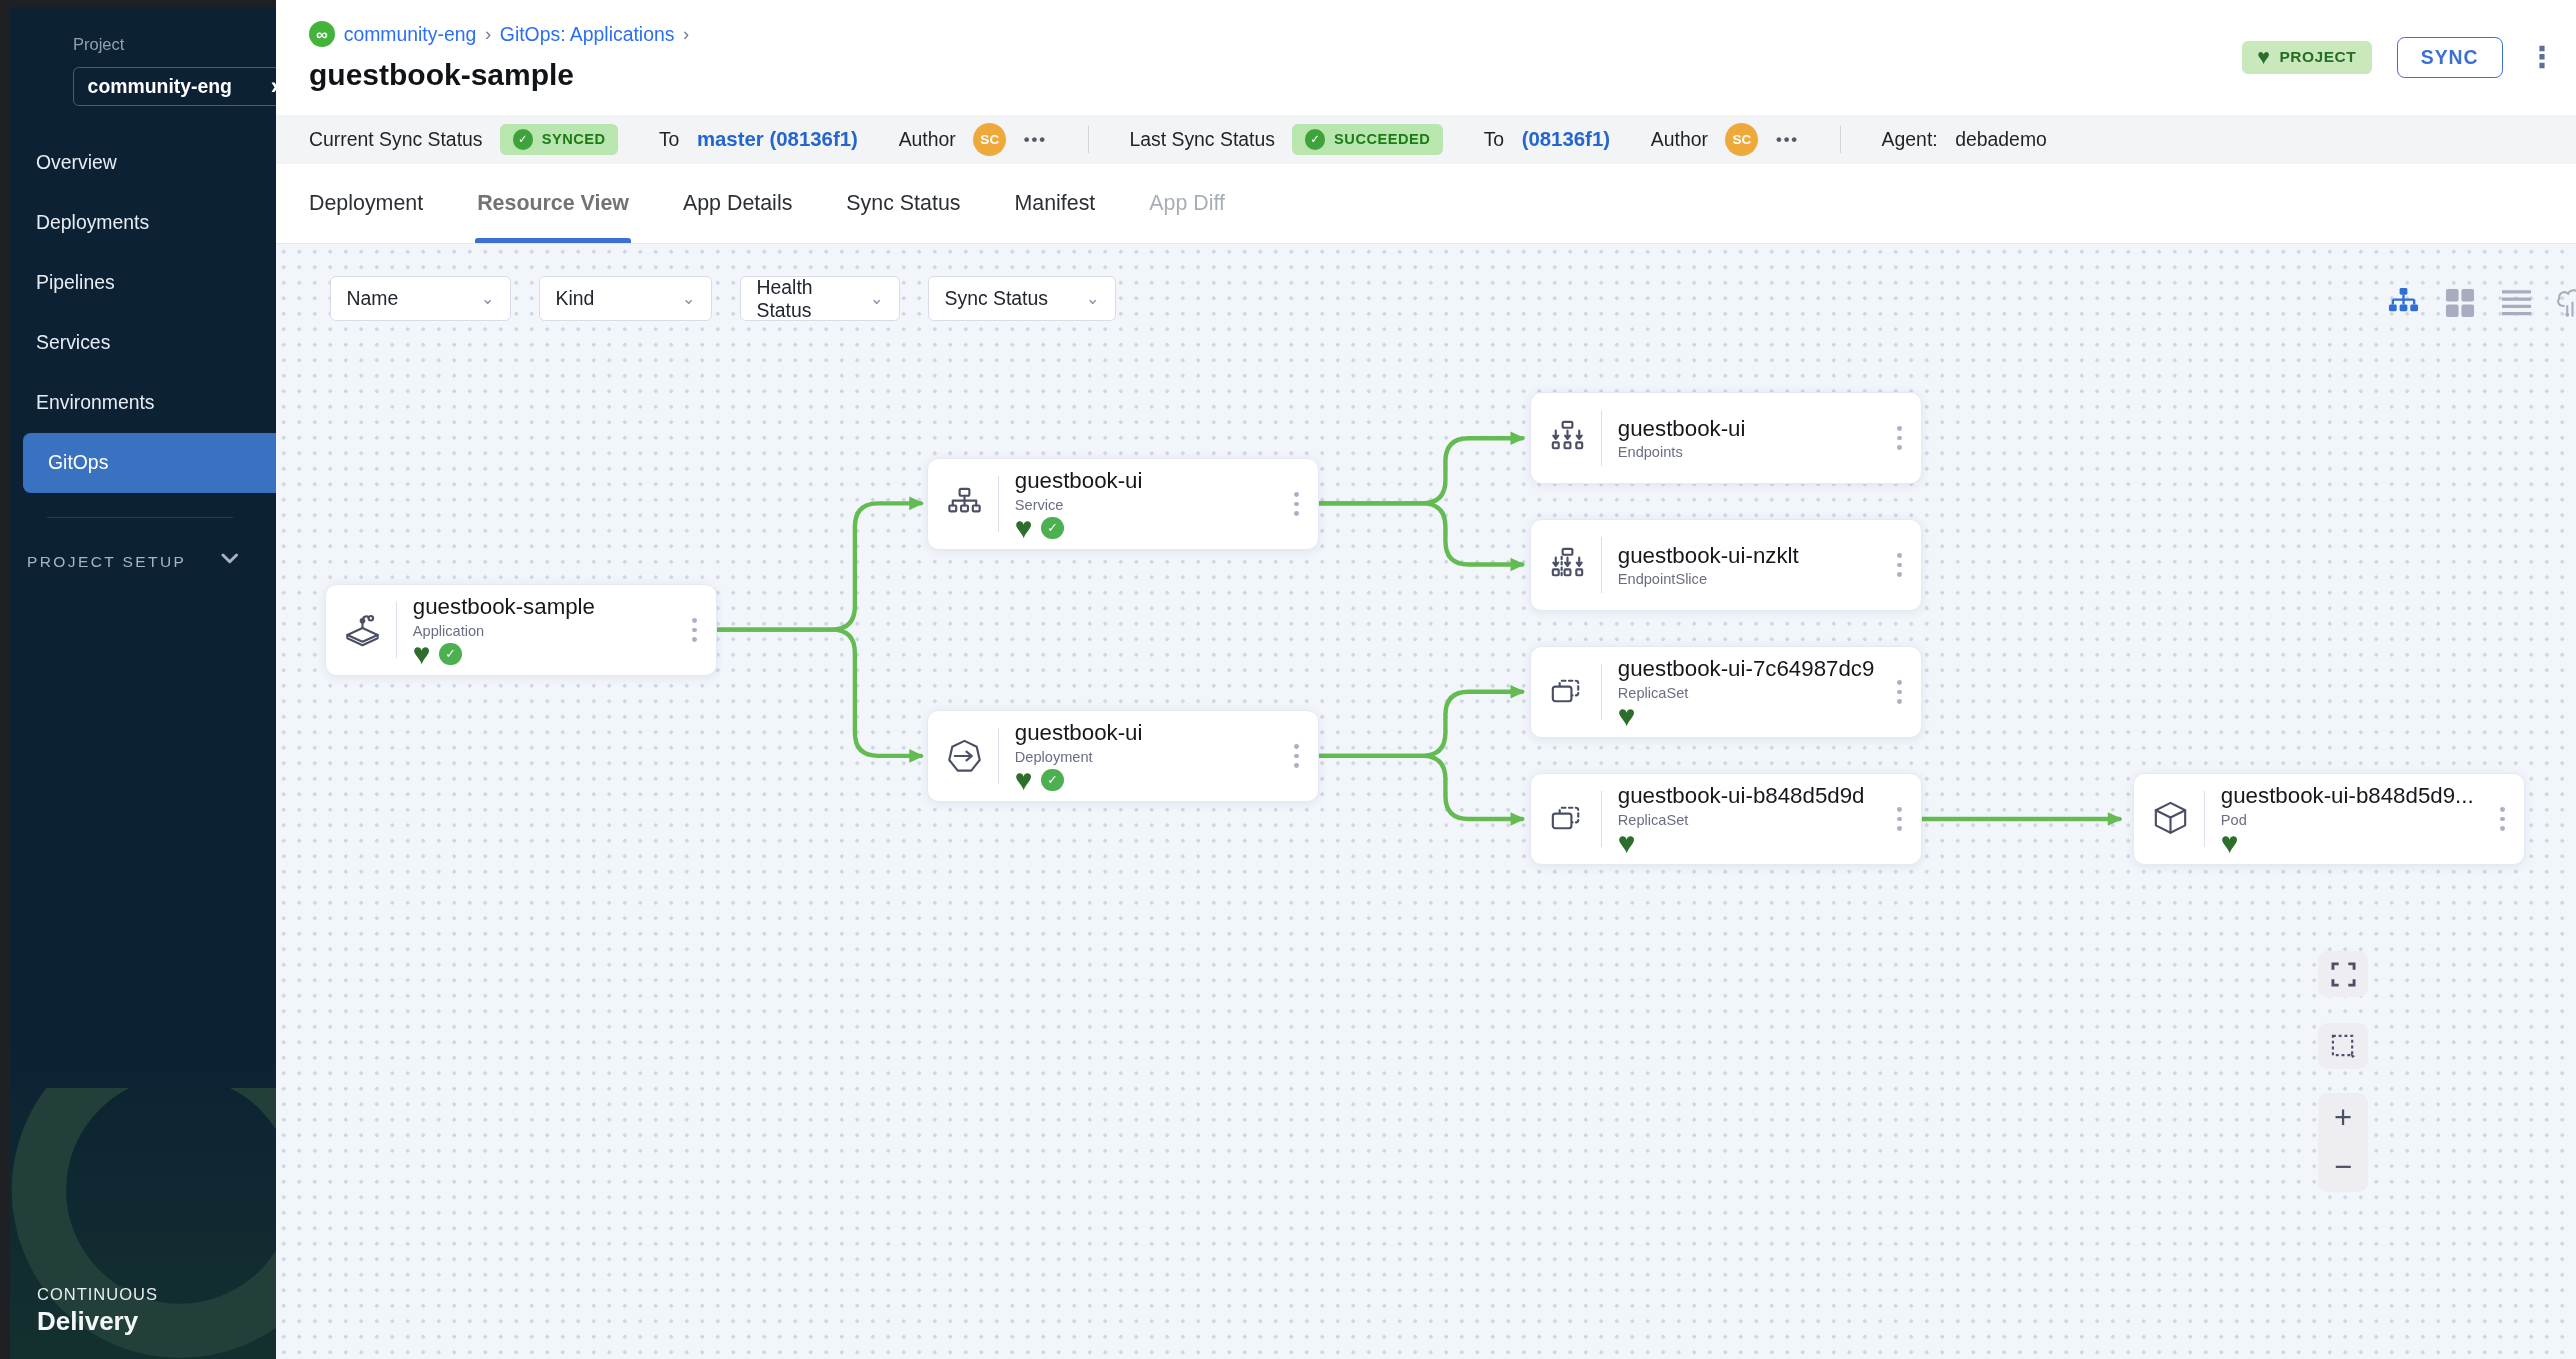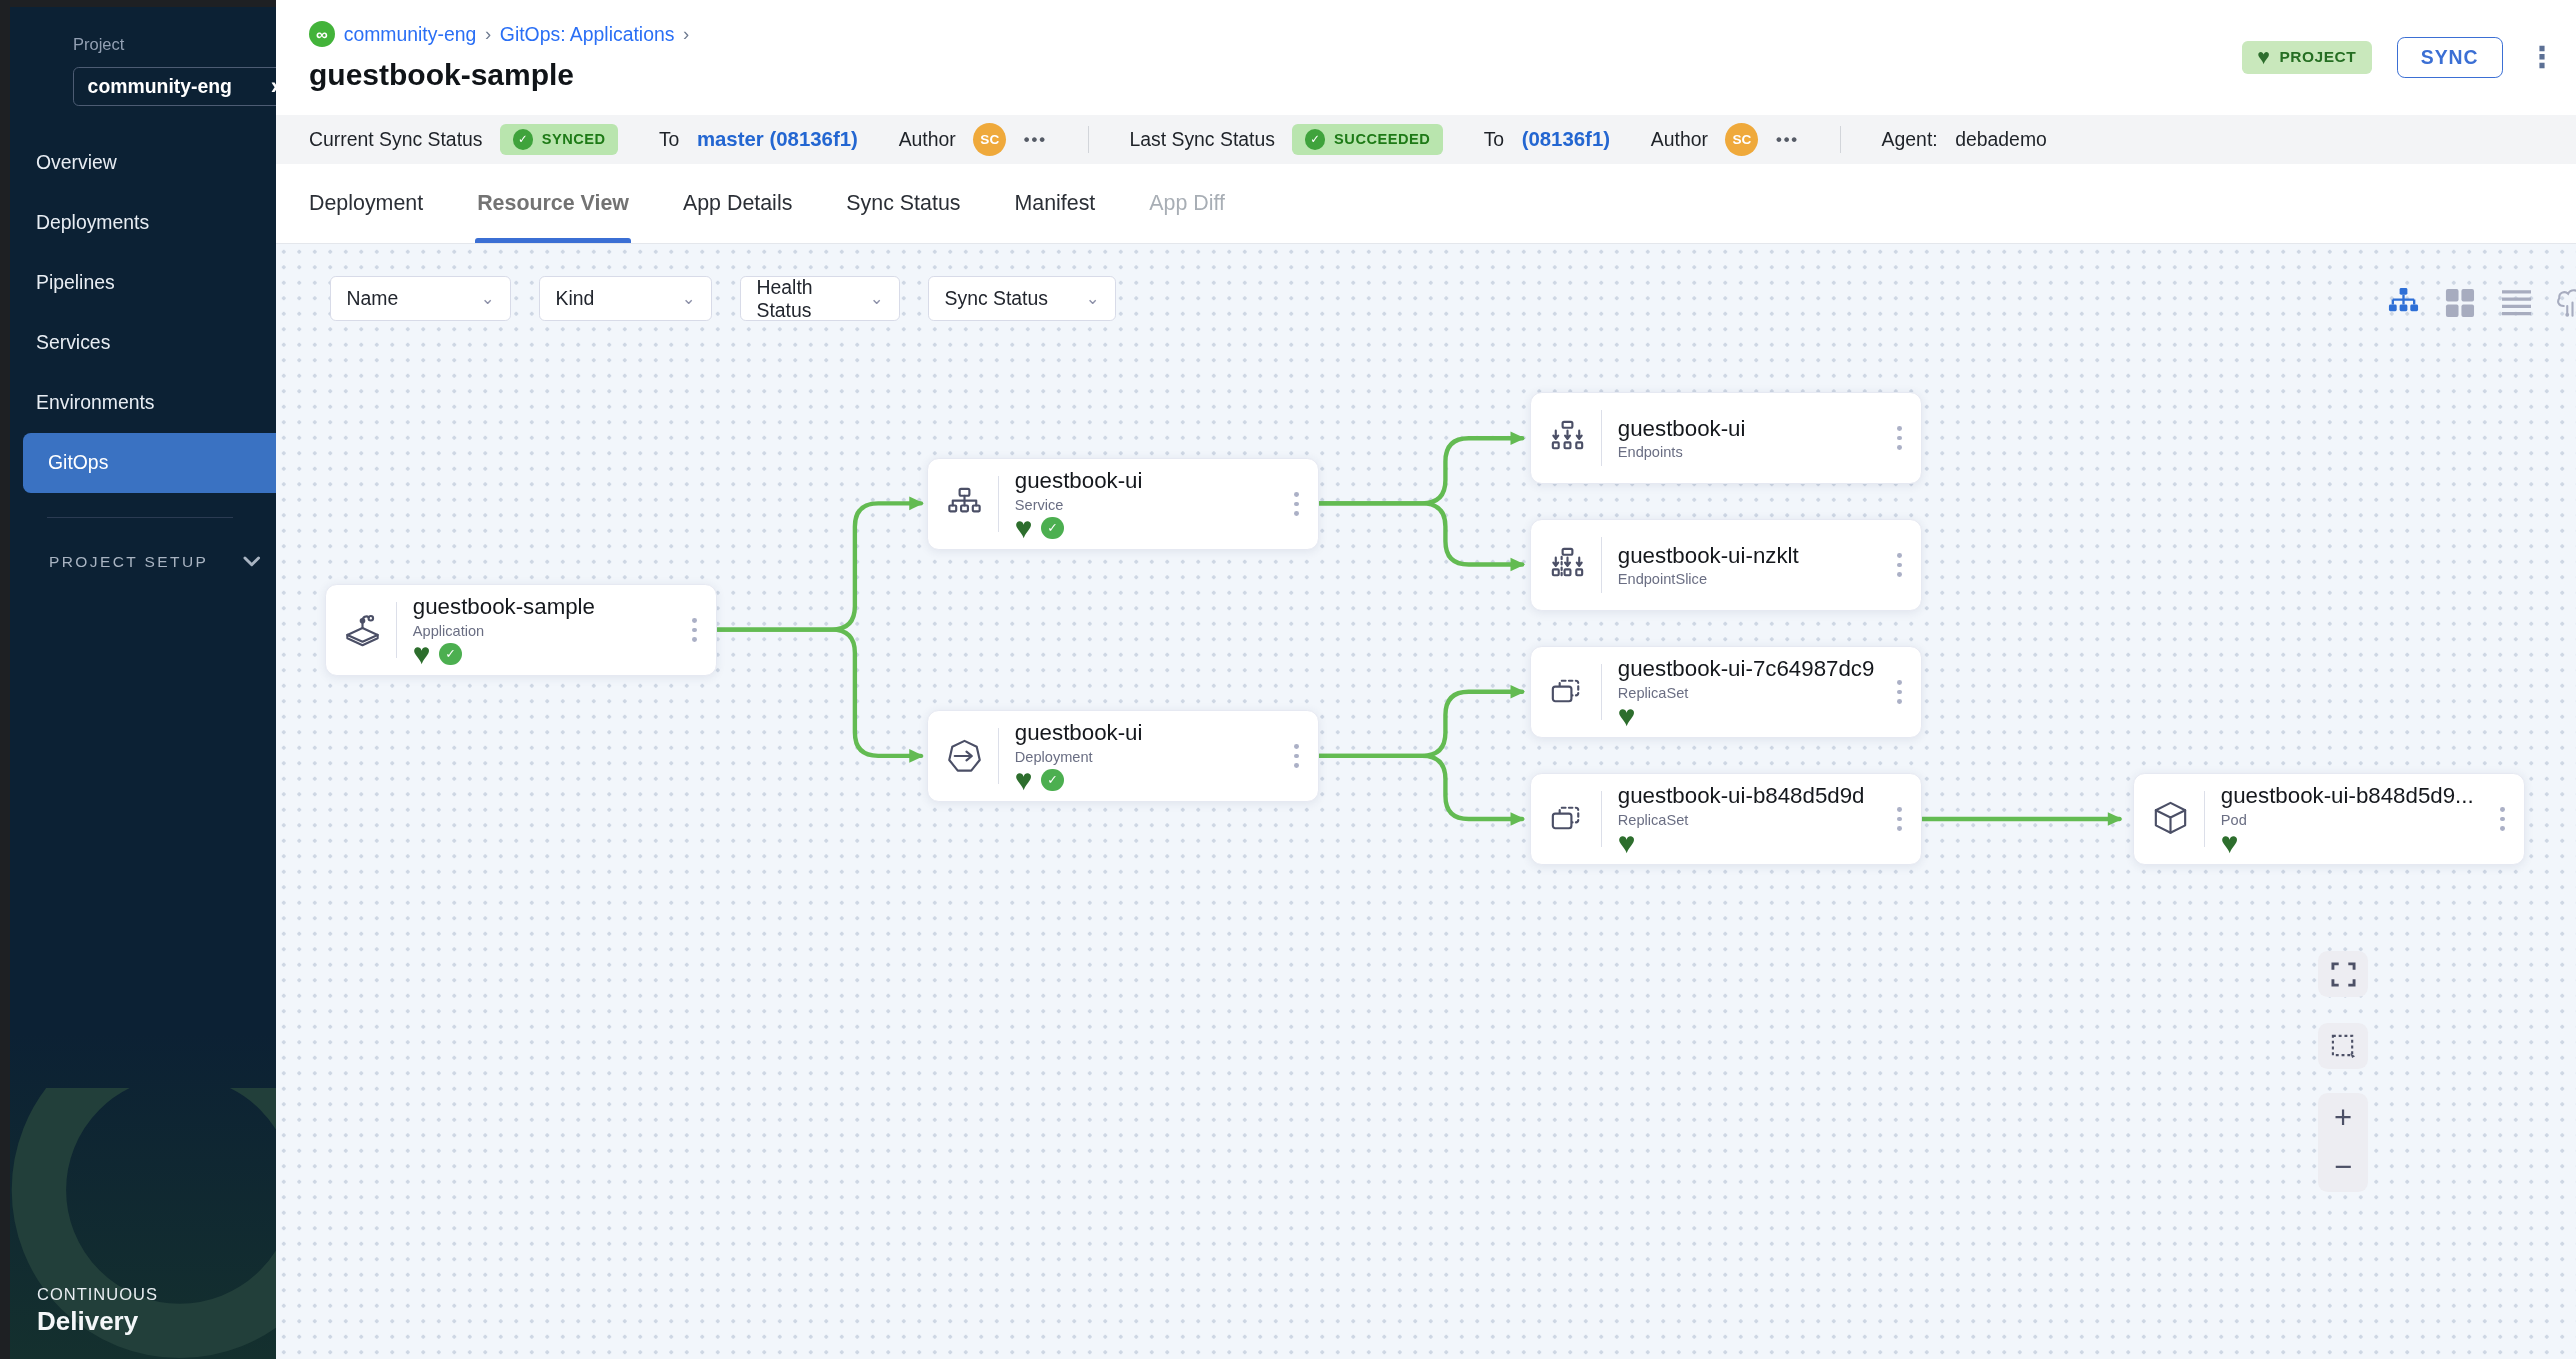--- a/index.html
+++ b/index.html
@@ -19,21 +19,21 @@
     border:1px solid #4d5c73; border-radius:5.8px; display:flex; align-items:center;
     justify-content:space-between; padding:0 13.6px; cursor:pointer; }
   .project-selector .pname { color:#fff; font-size:19.4px; font-weight:bold; }
   .project-selector .pchev { color:#fff; font-size:23px; font-weight:bold; line-height:1; }
   .side-nav { margin-top:27px; }
   .nav-item { height:60px; display:flex; align-items:center; padding-left:36px;
     color:#e8edf3; font-size:19.4px; cursor:pointer; }
   .nav-item.active { background:#3a72c2; margin-left:23px; padding-left:25px;
     border-radius:7.8px 0 0 7.8px; color:#fff; }
   .side-divider { height:1px; background:#2b3b52; margin:24px 43px 0 47px; }
-  .project-setup { margin-top:35px; padding-left:49px; display:flex; align-items:center; gap:35px;
+  .project-setup { margin-top:35px; padding-left:27px; display:flex; align-items:flex-start; gap:35px;
     color:#a9b4c2; font-size:15.5px; letter-spacing:2.4px; cursor:pointer; }
   .watermark { position:absolute; left:0; bottom:0; pointer-events:none; }
   .brand { position:absolute; left:37px; bottom:23px; }
   .brand-top { color:#e9eef2; font-size:16.5px; letter-spacing:1px; }
   .brand-bottom { color:#f4f7f9; font-size:26px; font-weight:bold; margin-top:1.9px; }
 
   
   .main { flex:1; display:flex; flex-direction:column; min-width:0; }
 
   .page-header { position:relative; height:115px; background:#fff; padding:21.4px 0 0 33px; }

